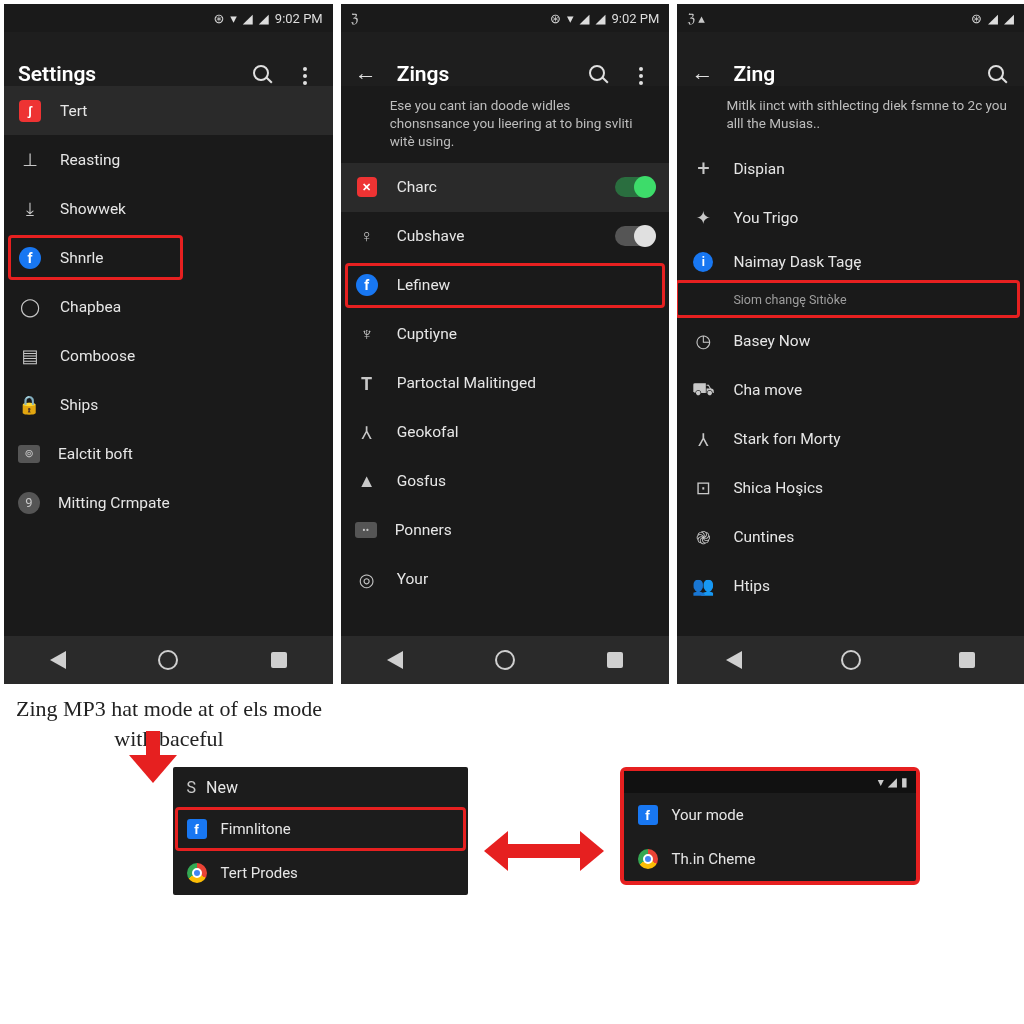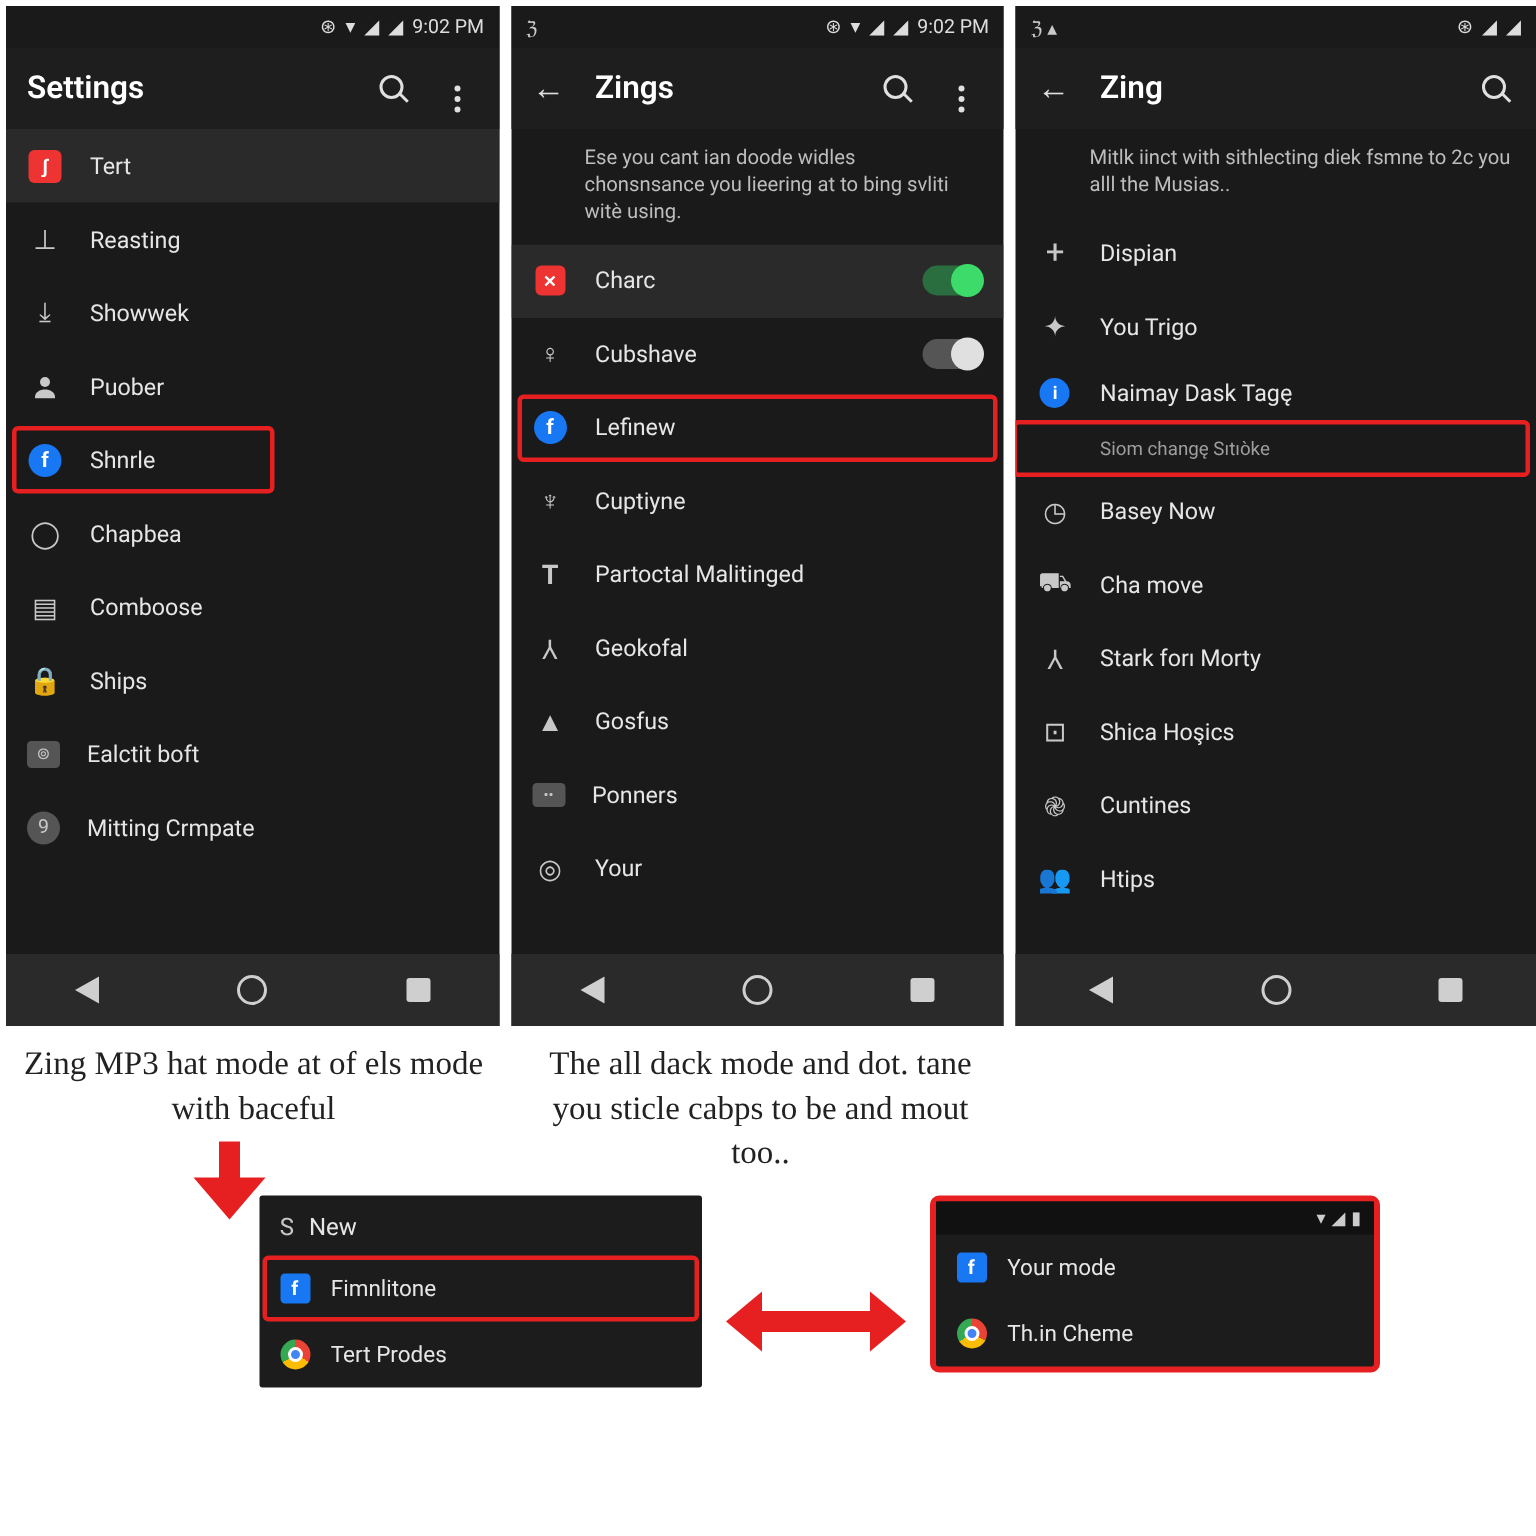--- a/index.html
+++ b/index.html
@@ -1,21 +1,21 @@
 <!DOCTYPE html>
 <html><head>
 <meta charset="utf-8">
 <style>
 * { margin: 0; padding: 0; box-sizing: border-box; font-family: Roboto, Arial, sans-serif; }
 body { background: #fff; width: 1024px; height: 1024px; position: relative; }
 .panel-wrap { display: flex; gap: 8px; padding: 4px 0 0 4px; }
 .phone { width: 330px; background: #1a1a1a; color: #e8e8e8; display: flex; flex-direction: column; height: 680px; position: relative; }
 .status-bar { height: 28px; display: flex; align-items: center; justify-content: flex-end; padding: 0 10px; font-size: 13px; gap: 6px; background: #1a1a1a; color: #ddd; }
 .status-left-icon { margin-right: auto; opacity: .9; }
-.app-bar { display: flex; align-items: center; height: 54px; padding: 0 14px; gap: 16px; background: #1e1e1e; }
+.app-bar { display: flex; align-items: flex-end; height: 54px; padding: 0 14px; gap: 16px; background: #1e1e1e; }
 .app-bar .title { font-size: 21px; font-weight: 600; flex: 1; color: #fff; }
 .app-bar .iconbtn { width: 28px; text-align: center; font-size: 20px; color: #e0e0e0; cursor: pointer; }
 .back-arrow { font-size: 22px; color: #e0e0e0; cursor: pointer; margin-right: 4px; }
 .desc-text { font-size: 13.5px; color: #bdbdbd; padding: 10px 16px 12px 24px; line-height: 1.35; margin-left: 25px; }
 .list { flex: 1; overflow: hidden; }
 .row { display: flex; align-items: center; height: 49px; padding: 0 14px; gap: 18px; cursor: pointer; position: relative; }
 .row.sub { height: 42px; text-align: center; }
 .row .ricon { width: 24px; height: 24px; display: flex; align-items: center; justify-content: center; font-size: 18px; color: #c8c8c8; }
 .row .rlabel { font-size: 15.5px; color: #e6e6e6; }
 .row .rlabel.small { font-size: 12.5px; color: #9e9e9e; }
@@ -89,29 +89,20 @@
       <div class="rlabel">Tert</div>
     </div>
     <div class="row">
       <div class="ricon">⊥</div>
       <div class="rlabel">Reasting</div>
     </div>
     <div class="row">
       <div class="ricon">⤓</div>
       <div class="rlabel">Showwek</div>
     </div>
-    <div class="row">
-      <div class="ricon person-icon">
-            <svg viewBox="0 0 24 24" fill="#c8c8c8">
-              <circle cx="12" cy="8" r="4"></circle>
-              <path d="M4 20c0-4 4-6 8-6s8 2 8 6v1H4z"></path>
-            </svg>
-          </div>
-      <div class="rlabel">Puober</div>
-    </div>
     <div class="row" style="position:relative;">
       <div class="ricon">
             <span class="badge-fb">f</span>
           </div>
       <div class="rlabel">Shnrle</div>
       <div class="hl-box" style="left:4px; right:150px; top:2px; bottom:2px;"></div>
     </div>
     <div class="row">
       <div class="ricon">◯</div>
       <div class="rlabel">Chapbea</div>
@@ -295,21 +286,20 @@
     <div class="navbtn">
           <div class="nav-sq"></div>
         </div>
   </div>
 </div>
 
 </div>
 
 <div class="captions-row">
   <div class="caption" style="text-align:center;">Zing MP3 hat mode at of els mode with baceful</div>
-  <div class="caption">The all dack mode and dot. tane you sticle cabps to be and mout too..</div>
 </div>
 
 <div class="mini-panels-row" style="margin-top:4px;">
   <div style="width:60px; position:relative; display:flex; justify-content:center;">
     <div class="big-arrow-down" style="position:absolute; top:-36px; left:24px;"></div>
   </div>
   <div class="mini">
     <div class="mini-header">
       <span style="opacity:.85;">S</span>
       <span>New</span>

